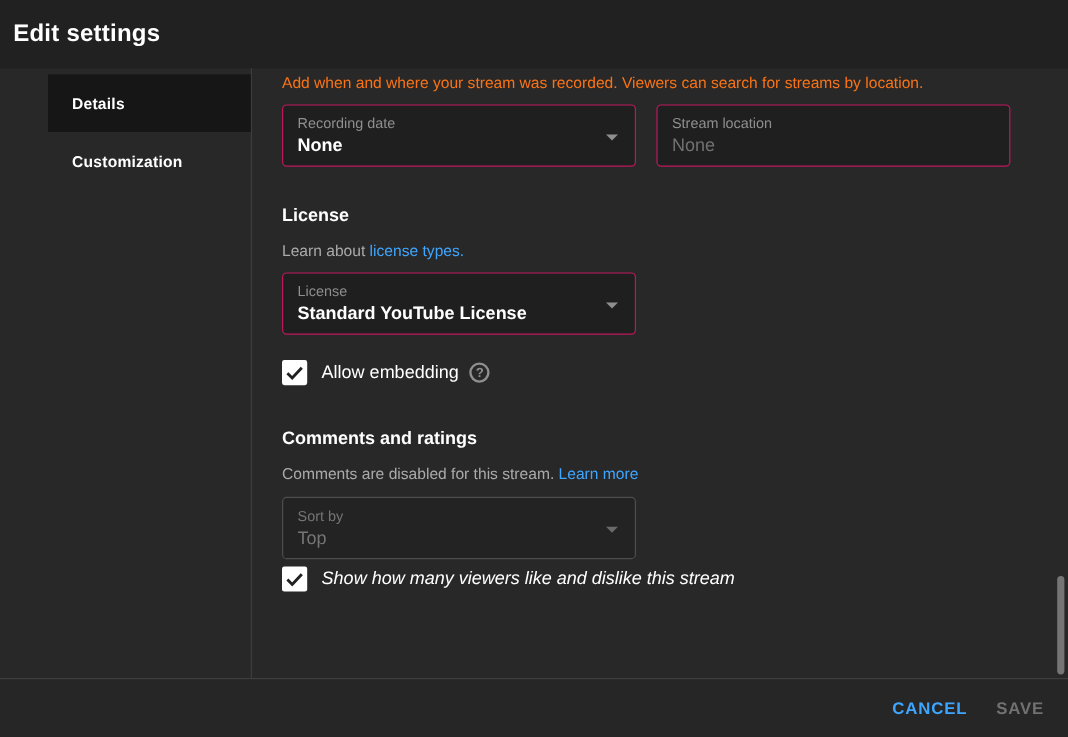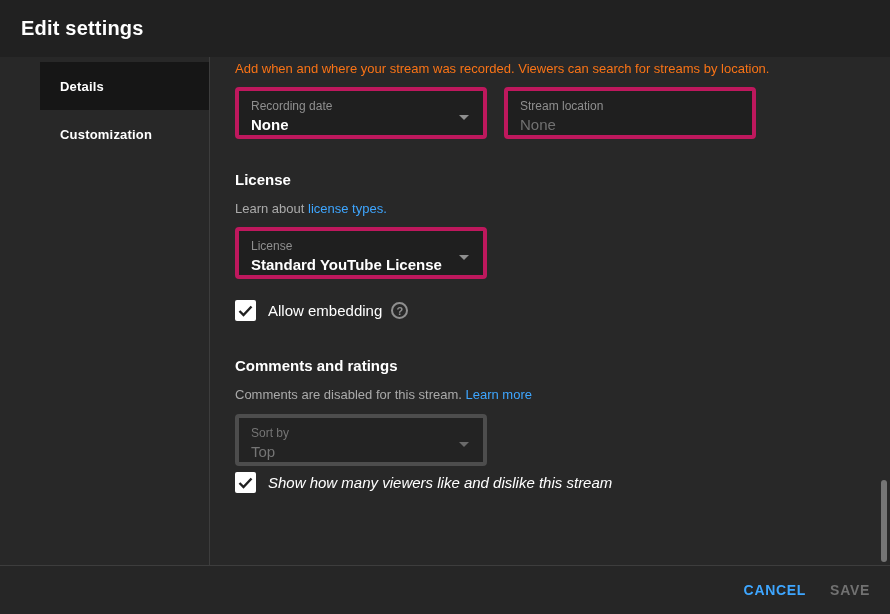--- a/index.html
+++ b/index.html
@@ -10,21 +10,21 @@
     overflow: hidden;
     position: relative;
   }
   .dialog { position: absolute; inset: 0; }
 
   
   .header {
     position: absolute; top: 0; left: 0; right: 0; height: 57px;
     background: #212121;
     display: flex; align-items: center;
-    padding-left: 21px;
+    padding-left: 11px;
   }
   .header .title {
     color: #ffffff; font-size: 20px; font-weight: 700; letter-spacing: 0.2px;
   }
 
   
   .body {
     position: absolute; top: 57px; left: 0; right: 0; bottom: 49px;
     display: flex;
   }
@@ -47,22 +47,22 @@
     padding: 0 0 0 25px;
   }
   .hint {
     margin-top: 3px;
     font-size: 13px; line-height: 18px; color: #f97316;
   }
   .fields-row { display: flex; gap: 17px; }
   .row1 { margin-top: 9px; }
 
   .field {
-    width: 252px; height: 52px;
-    border: 4px solid #be185d; border-radius: 4px;
+    width: 295px; height: 52px;
+    border: 1px solid #be185d; border-radius: 4px;
     background: #1f1f1f;
     padding: 7px 34px 7px 12px;
     position: relative; cursor: pointer;
   }
   .field .f-label { font-size: 12px; line-height: 16px; color: #8f8f8f; }
   .field .f-value {
     font-size: 15px; line-height: 21px; color: #ffffff; font-weight: 700;
     white-space: nowrap; overflow: hidden; text-overflow: ellipsis;
   }
   .field .f-value.placeholder { color: #717171; font-weight: 400; }

